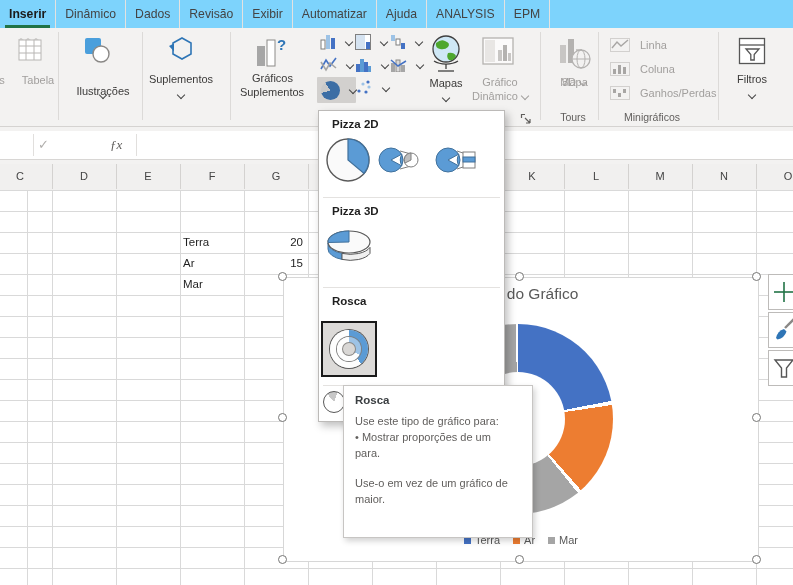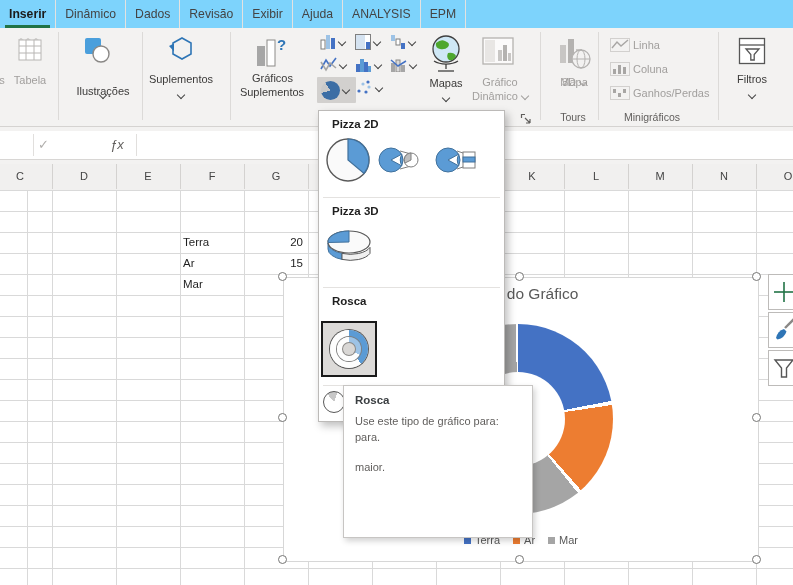--- a/index.html
+++ b/index.html
@@ -13,29 +13,29 @@
   .tab.active::after{content:"";position:absolute;left:5px;right:5px;bottom:0;height:3px;background:#217346;}
   
   .ribbon{position:absolute;left:0;top:28px;right:0;height:98px;background:#f3f2f1;border-bottom:1px solid #d5d3d1;}
   .vsep{position:absolute;top:4px;width:1px;height:88px;background:#dcdad8;}
   .biglabel{position:absolute;font-size:11px;color:#3b3a39;text-align:center;}
   .biglabel.dim, .dim{color:#a19f9d;}
   .grplabel{position:absolute;font-size:10.5px;color:#605e5c;text-align:center;}
   .cv{display:inline-block;width:5px;height:5px;border:solid #444;border-width:0 1.2px 1.2px 0;transform:rotate(45deg);vertical-align:middle;}
   .cv.gray{border-color:#a19f9d;}
   .inline-lbl{display:flex;align-items:center;justify-content:center;gap:4px;}
-  .smallbtn{position:absolute;display:flex;align-items:center;gap:3px;}
+  .smallbtn{position:absolute;display:flex;align-items:center;gap:10px;}
   .pressed{background:#d2d0ce;border-radius:1px;}
   .pie-mini{width:19px;height:19px;border-radius:50%;background:conic-gradient(from 255deg,#c9c9c9 0 70deg,#3c6ea5 70deg 360deg);}
   .launcher{position:absolute;}
   
   .fbar{position:absolute;left:0;top:131px;width:793px;height:28px;background:#fff;border-bottom:1px solid #d8d6d4;}
   .fbar .vs{position:absolute;top:3px;width:1px;height:22px;background:#e1dfdd;}
   .fcheck{position:absolute;left:38px;top:0;line-height:28px;font-size:13px;color:#b0aeac;}
-  .ffx{position:absolute;left:110px;top:0;line-height:28px;font-size:13px;color:#605e5c;font-style:italic;font-family:Liberation Sans, sans-serif;}
+  .ffx{position:absolute;left:110px;top:0;line-height:28px;font-size:13px;color:#605e5c;font-style:italic;font-family:Liberation Serif, serif;}
   .finput{position:absolute;left:140px;top:0;width:610px;height:28px;border:none;outline:none;font-size:12px;background:transparent;}
   
   .colheads{position:absolute;left:0;top:164px;width:793px;height:26px;background:#f1f0ef;border-bottom:1px solid #c8c6c4;}
   .ch{position:absolute;top:0;height:25px;line-height:25px;width:64px;text-align:center;font-size:11px;color:#444;border-right:1px solid #d4d2d0;}
   .gridbg{position:absolute;left:0;top:190px;width:793px;height:395px;background:#fff;
     background-image:repeating-linear-gradient(to right,#d9d9d9 0 1px,transparent 1px 64px),
                      repeating-linear-gradient(to bottom,#d9d9d9 0 1px,transparent 1px 21px);
     background-position:52px 0,0 0;}
   .cell{position:absolute;height:21px;line-height:21px;font-size:11.5px;color:#1f1f1f;}
   
@@ -69,20 +69,21 @@
 </style>
 </head>
 <body>
 
 <div class="tabbar">
   <div class="tab active">Inserir</div>
   <div class="tab">Dinâmico</div>
   <div class="tab">Dados</div>
   <div class="tab">Revisão</div>
   <div class="tab">Exibir</div>
+  <div class="tab">Automatizar</div>
   <div class="tab">Ajuda</div>
   <div class="tab">ANALYSIS</div>
   <div class="tab">EPM</div>
 </div>
 
 <div class="ribbon">
   <div class="vsep" style="left:58px"></div>
   <div class="vsep" style="left:142px"></div>
   <div class="vsep" style="left:230px"></div>
   <div class="vsep" style="left:540px"></div>
@@ -95,21 +96,21 @@
       <svg width="30" height="30" viewBox="0 0 30 30">
           <rect x="4" y="5" width="22" height="20" fill="#fff" stroke="#b8b6b4"></rect>
           <line x1="4" y1="11" x2="26" y2="11" stroke="#b8b6b4"></line>
           <line x1="4" y1="18" x2="26" y2="18" stroke="#b8b6b4"></line>
           <line x1="11" y1="5" x2="11" y2="25" stroke="#b8b6b4"></line>
           <line x1="19" y1="5" x2="19" y2="25" stroke="#b8b6b4"></line>
           <path d="M6 3 l3 2 h-6z M13 3 l3 2 h-6z M21 3 l3 2 h-6z" fill="#c5c3c1"></path>
         </svg>
     </span>
   </div>
-  <div class="biglabel dim" style="left:4px;top:46px;width:52px">Tabela</div>
+  <div class="biglabel dim" style="left:12px;top:46px;width:52px">Tabela</div>
 
   <div class="abs" style="left:82px;top:7px">
     <span>
       <svg width="30" height="30" viewBox="0 0 30 30">
           <rect x="3" y="3" width="16" height="16" rx="2" fill="#4a9fdc"></rect>
           <circle cx="19" cy="19" r="8" fill="#fff" stroke="#8a8886" stroke-width="1.4"></circle>
         </svg>
     </span>
   </div>
   <div class="biglabel" style="left:60px;top:57px;width:86px">Ilustrações</div>
@@ -450,16 +451,18 @@
       <div class="d3"></div>
     </div>
   </div>
   <div class="msep" style="top:274px"></div>
   <div class="partpie"></div>
 </div>
 
 <div class="tip">
   <div class="t">Rosca</div>
   <div class="l">Use este tipo de gráfico para:</div>
+  <div class="l">• Mostrar proporções de um</div>
   <div class="l">para.</div>
   <div class="gap"></div>
+  <div class="l">Use-o em vez de um gráfico de</div>
   <div class="l">maior.</div>
 </div>
 
 </body></html>

